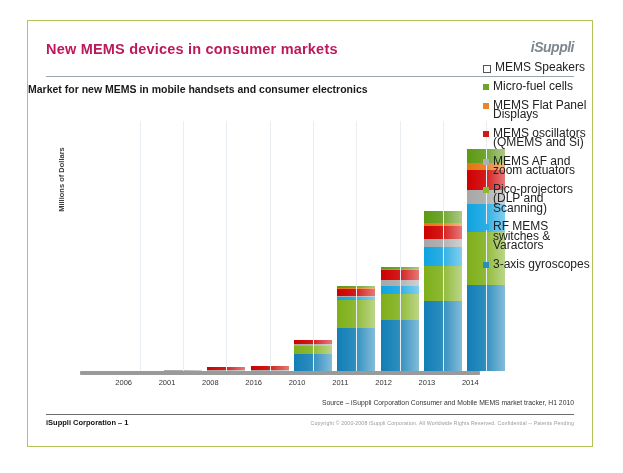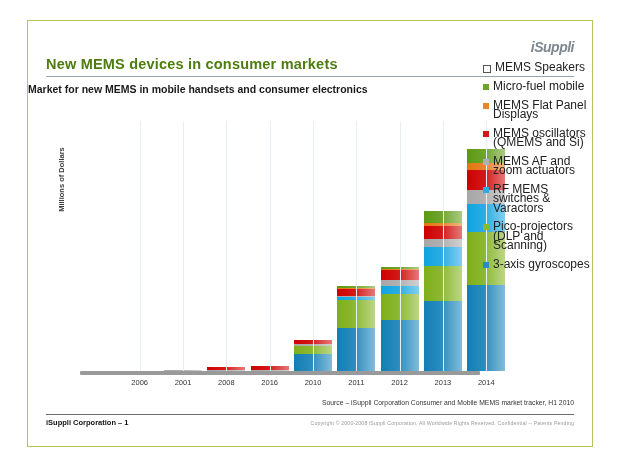--- a/index.html
+++ b/index.html
@@ -1,39 +1,39 @@
 <!DOCTYPE html>
 <html><head>
 <meta charset="utf-8">
 <style>
   html,body{margin:0;padding:0;background:#ffffff;}
   body{width:623px;height:473px;font-family:"Liberation Sans",sans-serif;overflow:hidden;}
   .slide{position:absolute;left:27px;top:20px;width:566px;height:427px;border:1px solid #b5c45a;box-sizing:border-box;background:#fff;}
 
   
   .hdr{position:absolute;left:18px;top:20px;right:18px;height:34px;}
-  .hdr-title{position:absolute;left:0;top:0;font-size:14.5px;font-weight:bold;color:#4d7c0f;letter-spacing:.2px;white-space:nowrap;margin-top:15px;}
+  .hdr-title{position:absolute;left:0;top:0;font-size:14.5px;font-weight:bold;color:#be185d;letter-spacing:.2px;white-space:nowrap;}
   .hdr-logo{position:absolute;right:0;top:-2px;font-size:14px;font-style:italic;font-weight:bold;color:#7d8790;letter-spacing:-.5px;font-family:"Liberation Sans",sans-serif;}
   .hdr-rule{position:absolute;left:18px;top:55px;right:18px;height:1px;background:#9aa4ae;}
   .subtitle{position:absolute;left:0;right:0;top:62px;font-size:10.5px;font-weight:bold;color:#1a1a1a;}
 
   
   .chart{position:absolute;left:30px;top:95px;width:510px;height:285px;}
   .ylabel{position:absolute;left:26px;top:98px;width:14px;height:120px;display:flex;align-items:center;justify-content:center;}
   .ylabel span{transform:rotate(-90deg);white-space:nowrap;font-size:7.5px;font-weight:bold;color:#3a3a3a;}
 
   .plot{position:absolute;left:60px;top:5px;width:390px;height:250px;}
   .grid-v{position:absolute;top:0;bottom:0;width:1px;background:#e8eef2;}
   .baseline{position:absolute;left:52px;top:350px;width:400px;height:4px;background:#9a9a9a;border-radius:1px;}
 
   .bars{position:absolute;left:0;bottom:0;width:100%;height:250px;display:flex;align-items:flex-end;justify-content:space-around;}
   .barwrap{position:relative;width:38px;display:flex;flex-direction:column;justify-content:flex-end;height:100%;}
   .seg{width:100%;}
 
-  .xaxis{position:absolute;left:60px;top:262px;width:390px;display:flex;justify-content:space-around;}
+  .xaxis{position:absolute;left:44px;top:262px;width:390px;display:flex;justify-content:space-around;}
   .xtick{width:38px;text-align:center;font-size:7.5px;color:#333;}
 
   
   .legend{position:absolute;left:455px;top:42px;width:108px;}
   .lrow{display:flex;align-items:flex-start;margin-bottom:9px;}
   .sw{width:6px;height:6px;margin-top:2px;margin-right:4px;flex:0 0 6px;}
   .ltxt{font-size:12px;color:#222;line-height:9.5px;}
 
   
   .source{position:absolute;right:18px;top:378px;font-size:6.8px;color:#333;}
@@ -139,41 +139,41 @@
   </div>
   <div class="baseline"></div>
 
   <div class="legend" id="legend">
       <div class="lrow">
         <span class="sw" style="background: rgb(255, 255, 255); border: 1px solid rgb(85, 85, 85);"></span>
         <span class="ltxt">MEMS Speakers</span>
       </div>
       <div class="lrow">
         <span class="sw" style="background: rgb(110, 164, 44);"></span>
-        <span class="ltxt">Micro-fuel mobile</span>
+        <span class="ltxt">Micro-fuel cells</span>
       </div>
       <div class="lrow">
         <span class="sw" style="background: rgb(232, 132, 42);"></span>
         <span class="ltxt">MEMS Flat Panel Displays</span>
       </div>
       <div class="lrow">
         <span class="sw" style="background: rgb(211, 24, 23);"></span>
         <span class="ltxt">MEMS oscillators (QMEMS and Si)</span>
       </div>
       <div class="lrow">
         <span class="sw" style="background: rgb(176, 176, 176);"></span>
         <span class="ltxt">MEMS AF and zoom actuators</span>
       </div>
       <div class="lrow">
+        <span class="sw" style="background: rgb(140, 184, 50);"></span>
+        <span class="ltxt">Pico-projectors (DLP and Scanning)</span>
+      </div>
+      <div class="lrow">
         <span class="sw" style="background: rgb(41, 173, 227);"></span>
         <span class="ltxt">RF MEMS switches &amp; Varactors</span>
-      </div>
-      <div class="lrow">
-        <span class="sw" style="background: rgb(140, 184, 50);"></span>
-        <span class="ltxt">Pico-projectors (DLP and Scanning)</span>
       </div>
       <div class="lrow">
         <span class="sw" style="background: rgb(43, 140, 190);"></span>
         <span class="ltxt">3-axis gyroscopes</span>
       </div>
     </div>
 
   <div class="source">Source – iSuppli Corporation Consumer and Mobile MEMS market tracker, H1 2010</div>
   <div class="foot-rule"></div>
   <div class="foot-left">iSuppli Corporation – 1</div>

